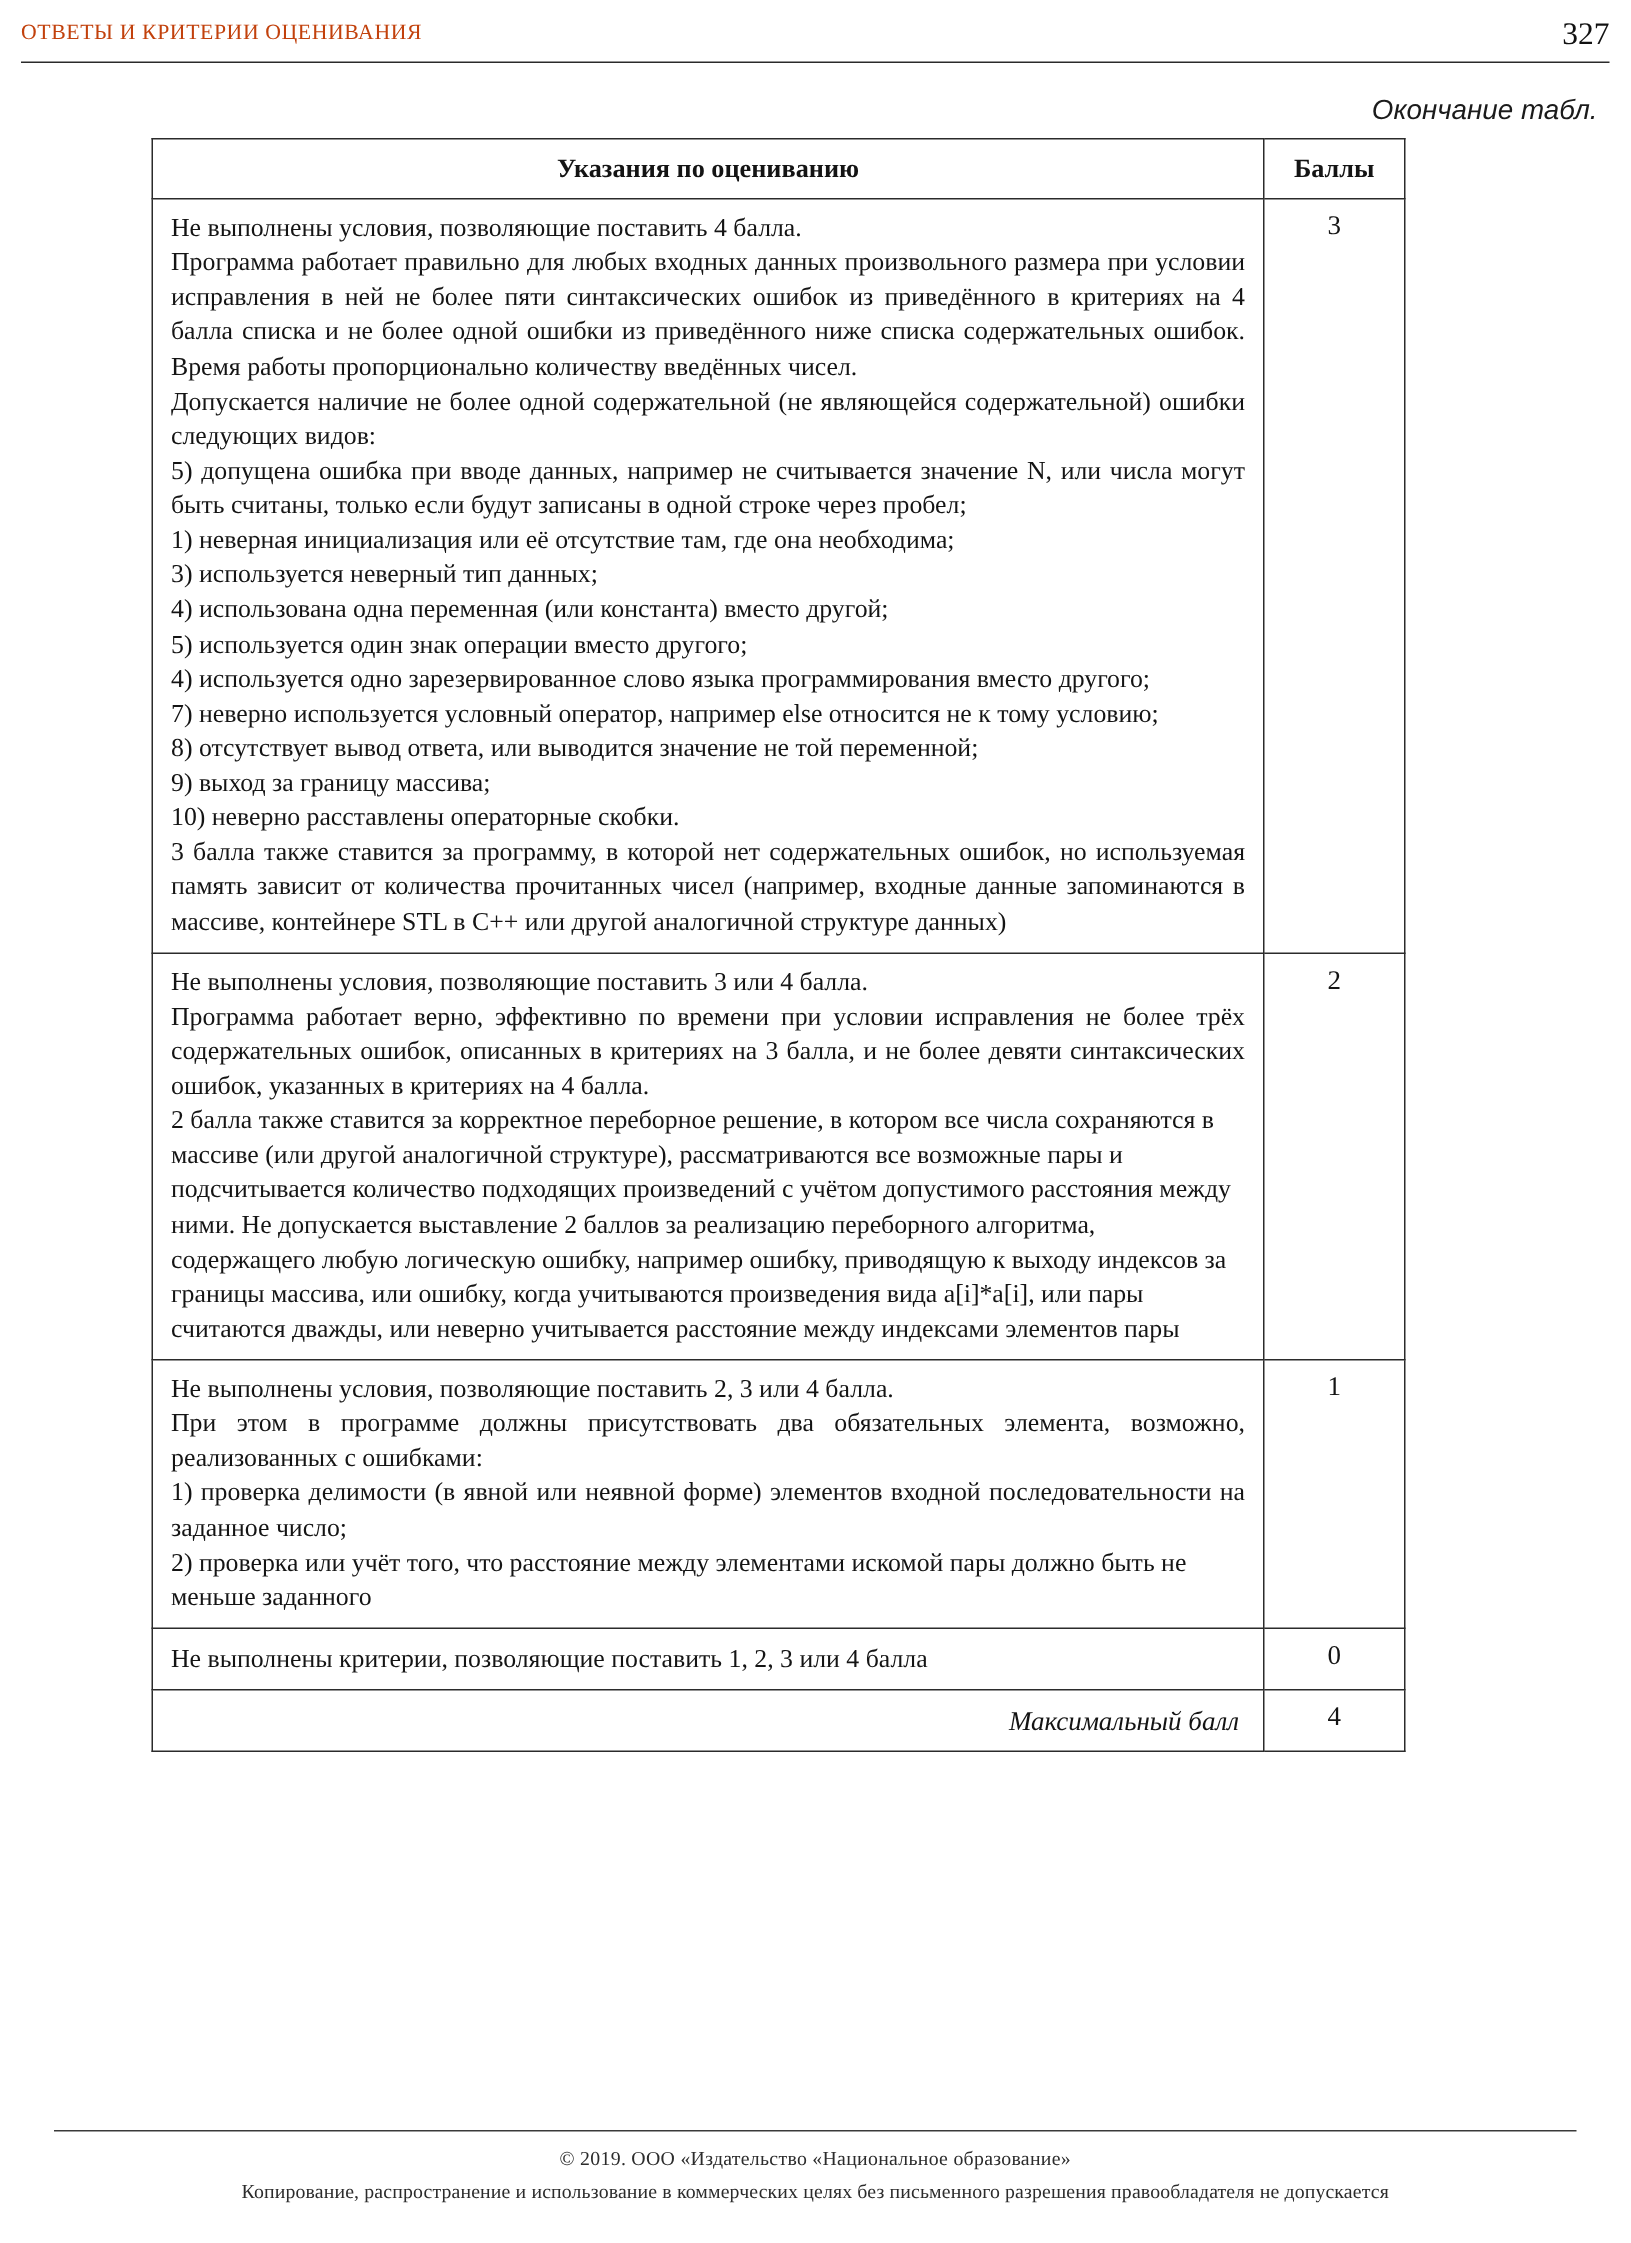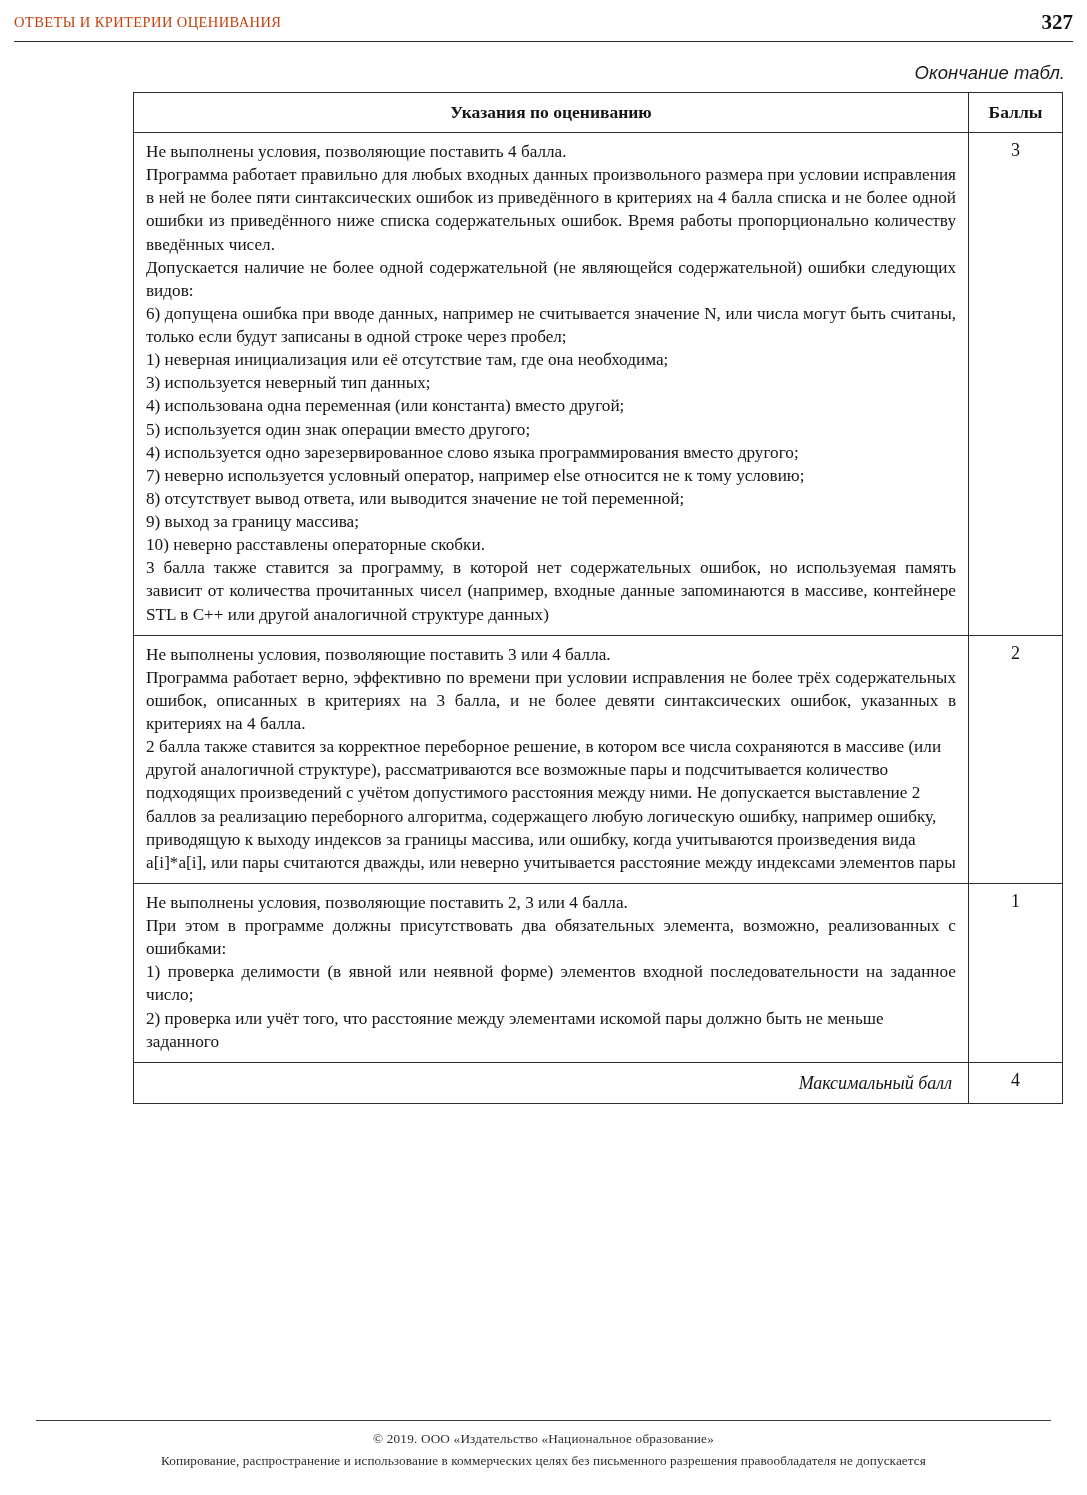--- a/index.html
+++ b/index.html
@@ -36,21 +36,21 @@
     font-size: 14.5px;
     letter-spacing: 0.4px;
     color: #c2410c;
   }
   .runhead-page {
     position: absolute;
     right: 0;
     top: -4px;
     font-family: "Liberation Serif", serif;
     font-size: 21px;
-    font-weight: bold;
+    font-weight: normal;
     color: #111;
   }
   .runhead-rule {
     position: absolute;
     left: 0;
     right: 0;
     top: 27px;
     border-top: 1.3px solid #2a2a2a;
   }
   
@@ -61,24 +61,23 @@
     font-family: Liberation Sans, sans-serif;
     font-style: italic;
     font-size: 18.5px;
     color: #1b1b1b;
   }
   
   .tbl {
     position: absolute;
     left: 101px;
     top: 92px;
-    width: 930px;
+    width: 836px;
     border-collapse: collapse;
     table-layout: fixed;
-    margin-left: 32px;
   }
   .tbl td, .tbl th {
     border: 1.3px solid #2b2b2b;
     vertical-align: top;
     padding: 7px 12px 9px 12px;
   }
   .tbl th {
     text-align: center;
     font-weight: bold;
     font-size: 17.5px;
@@ -168,21 +167,21 @@
         <th class="head-score">Баллы</th>
       </tr>
     </thead>
     <tbody>
 
       <tr>
         <td class="crit">
           <p>Не выполнены условия, позволяющие поставить 4 балла.</p>
           <p>Программа работает правильно для любых входных данных произвольного размера при условии исправления в ней не более пяти синтаксических ошибок из приведённого в критериях на 4 балла списка и не более одной ошибки из приведённого ниже списка содержательных ошибок. Время работы пропорционально количеству введённых чисел.</p>
           <p>Допускается наличие не более одной содержательной (не являющейся содержательной) ошибки следующих видов:</p>
-          <p>6) допущена ошибка при вводе данных, например не считывается значение N, или числа могут быть считаны, только если будут записаны в одной строке через пробел;</p>
+          <p>5) допущена ошибка при вводе данных, например не считывается значение N, или числа могут быть считаны, только если будут записаны в одной строке через пробел;</p>
           <p>1) неверная инициализация или её отсутствие там, где она необходима;</p>
           <p>3) используется неверный тип данных;</p>
           <p>4) использована одна переменная (или константа) вместо другой;</p>
           <p>5) используется один знак операции вместо другого;</p>
           <p>4) используется одно зарезервированное слово языка программирования вместо другого;</p>
           <p>7) неверно используется условный оператор, например else относится не к тому условию;</p>
           <p>8) отсутствует вывод ответа, или выводится значение не той переменной;</p>
           <p>9) выход за границу массива;</p>
           <p>10) неверно расставлены операторные скобки.</p>
           <p>3 балла также ставится за программу, в которой нет содержательных ошибок, но используемая память зависит от количества прочитанных чисел (например, входные данные запоминаются в массиве, контейнере STL в C++ или другой аналогичной структуре данных)</p>
@@ -202,20 +201,26 @@
       <tr>
         <td class="crit">
           <p>Не выполнены условия, позволяющие поставить 2, 3 или 4 балла.</p>
           <p>При этом в программе должны присутствовать два обязательных элемента, возможно, реализованных с ошибками:</p>
           <p>1) проверка делимости (в явной или неявной форме) элементов входной последовательности на заданное число;</p>
           <p class="last">2) проверка или учёт того, что расстояние между элементами искомой пары должно быть не меньше заданного</p>
         </td>
         <td class="score">1</td>
       </tr>
 
+      <tr class="shortrow">
+        <td class="crit">
+          <p class="last">Не выполнены критерии, позволяющие поставить 1, 2, 3 или 4 балла</p>
+        </td>
+        <td class="score">0</td>
+      </tr>
 
       <tr class="maxrow">
         <td class="crit">Максимальный балл</td>
         <td class="score">4</td>
       </tr>
     </tbody>
   </table>
 
   <div class="footer-rule"></div>
   <div class="footer">

